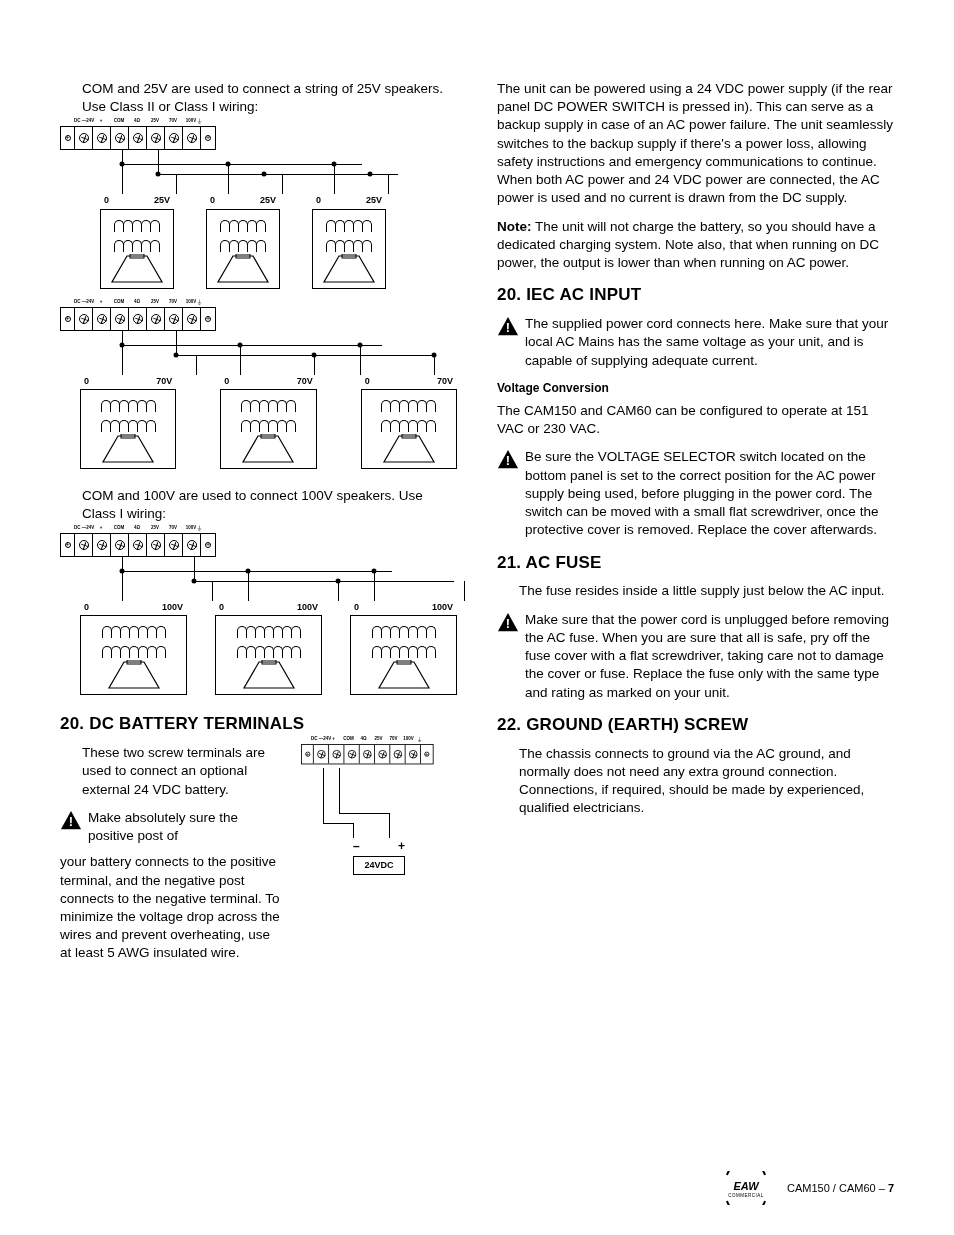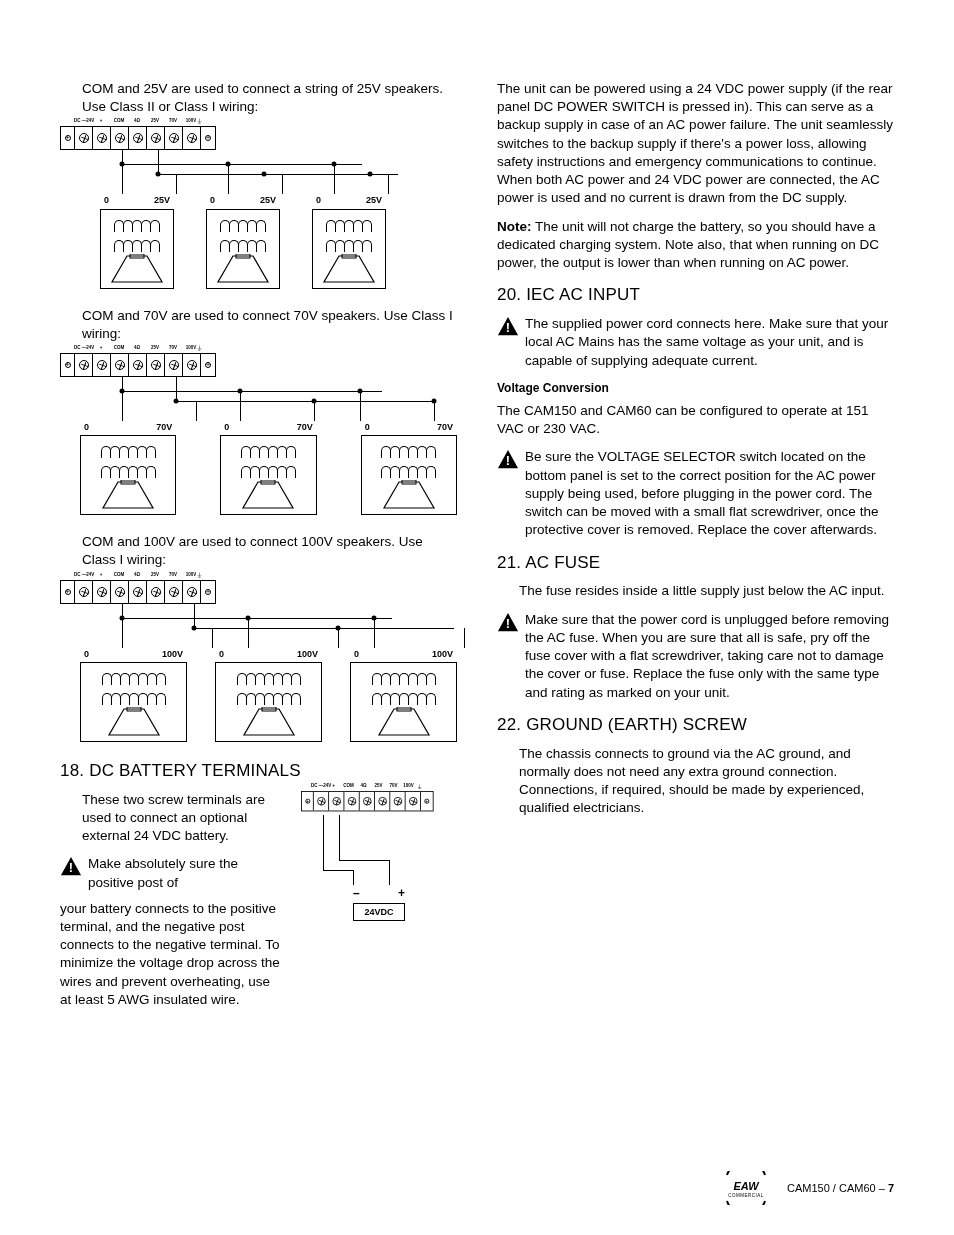--- a/index.html
+++ b/index.html
@@ -17,21 +17,21 @@
   .columns {
     display: flex;
     gap: 40px;
     justify-content: center;
   }
   .col { flex: 1; min-width: 0; }
   .col p { margin-bottom: 10px; }
   .indent { padding-left: 22px; }
   h2 {
     font-family: "Helvetica Neue Condensed", "Arial Narrow", sans-serif;
-    font-weight: 400;
+    font-weight: 700;
     font-stretch: condensed;
     font-size: 17px;
     letter-spacing: 0.2px;
     margin: 12px 0 8px 0;
   }
   h3 {
     font-family: "Helvetica Neue Condensed", "Arial Narrow", sans-serif;
     font-weight: 800;
     font-stretch: condensed;
     font-size: 12px;
@@ -363,21 +363,20 @@
                 <svg width="54" height="30" viewBox="0 0 54 30">
                   <polygon points="17,2 37,2 52,28 2,28" fill="none" stroke="#000" stroke-width="1.2"></polygon>
                   <rect x="20" y="0" width="14" height="4" fill="none" stroke="#000" stroke-width="1"></rect>
                 </svg>
               </div>
           </div>
         </div>
       </div>
     </div>
 
-    <p class="indent">COM and 70V are used to connect 70V speakers. Use Class I wiring:</p>
 
     <div class="diagram">
       <div style="position:relative; display:inline-block;">
         <div class="tb-labels">
           <span style="width:14px"></span>
           <span style="width:18px">DC —24V</span>
           <span style="width:18px">+</span>
           <span style="width:18px">COM</span>
           <span style="width:18px">4Ω</span>
           <span style="width:18px">25V</span>
@@ -708,21 +707,21 @@
                 <svg width="54" height="30" viewBox="0 0 54 30">
                   <polygon points="17,2 37,2 52,28 2,28" fill="none" stroke="#000" stroke-width="1.2"></polygon>
                   <rect x="20" y="0" width="14" height="4" fill="none" stroke="#000" stroke-width="1"></rect>
                 </svg>
               </div>
           </div>
         </div>
       </div>
     </div>
 
-    <h2>18. DC BATTERY TERMINALS</h2>
+    <h2>20. DC BATTERY TERMINALS</h2>
 
     <div class="battery-row">
       <div class="battery-text">
         <p class="indent">These two screw terminals are used to connect an optional external 24 VDC battery.</p>
         <div class="warn">
           <span class="tri">
             <svg viewBox="0 0 24 22">
                 <polygon points="12,1 23,21 1,21" fill="#000"></polygon>
                 <text x="12" y="18" text-anchor="middle" fill="#fff" font-size="14" font-weight="bold">!</text>
               </svg>

